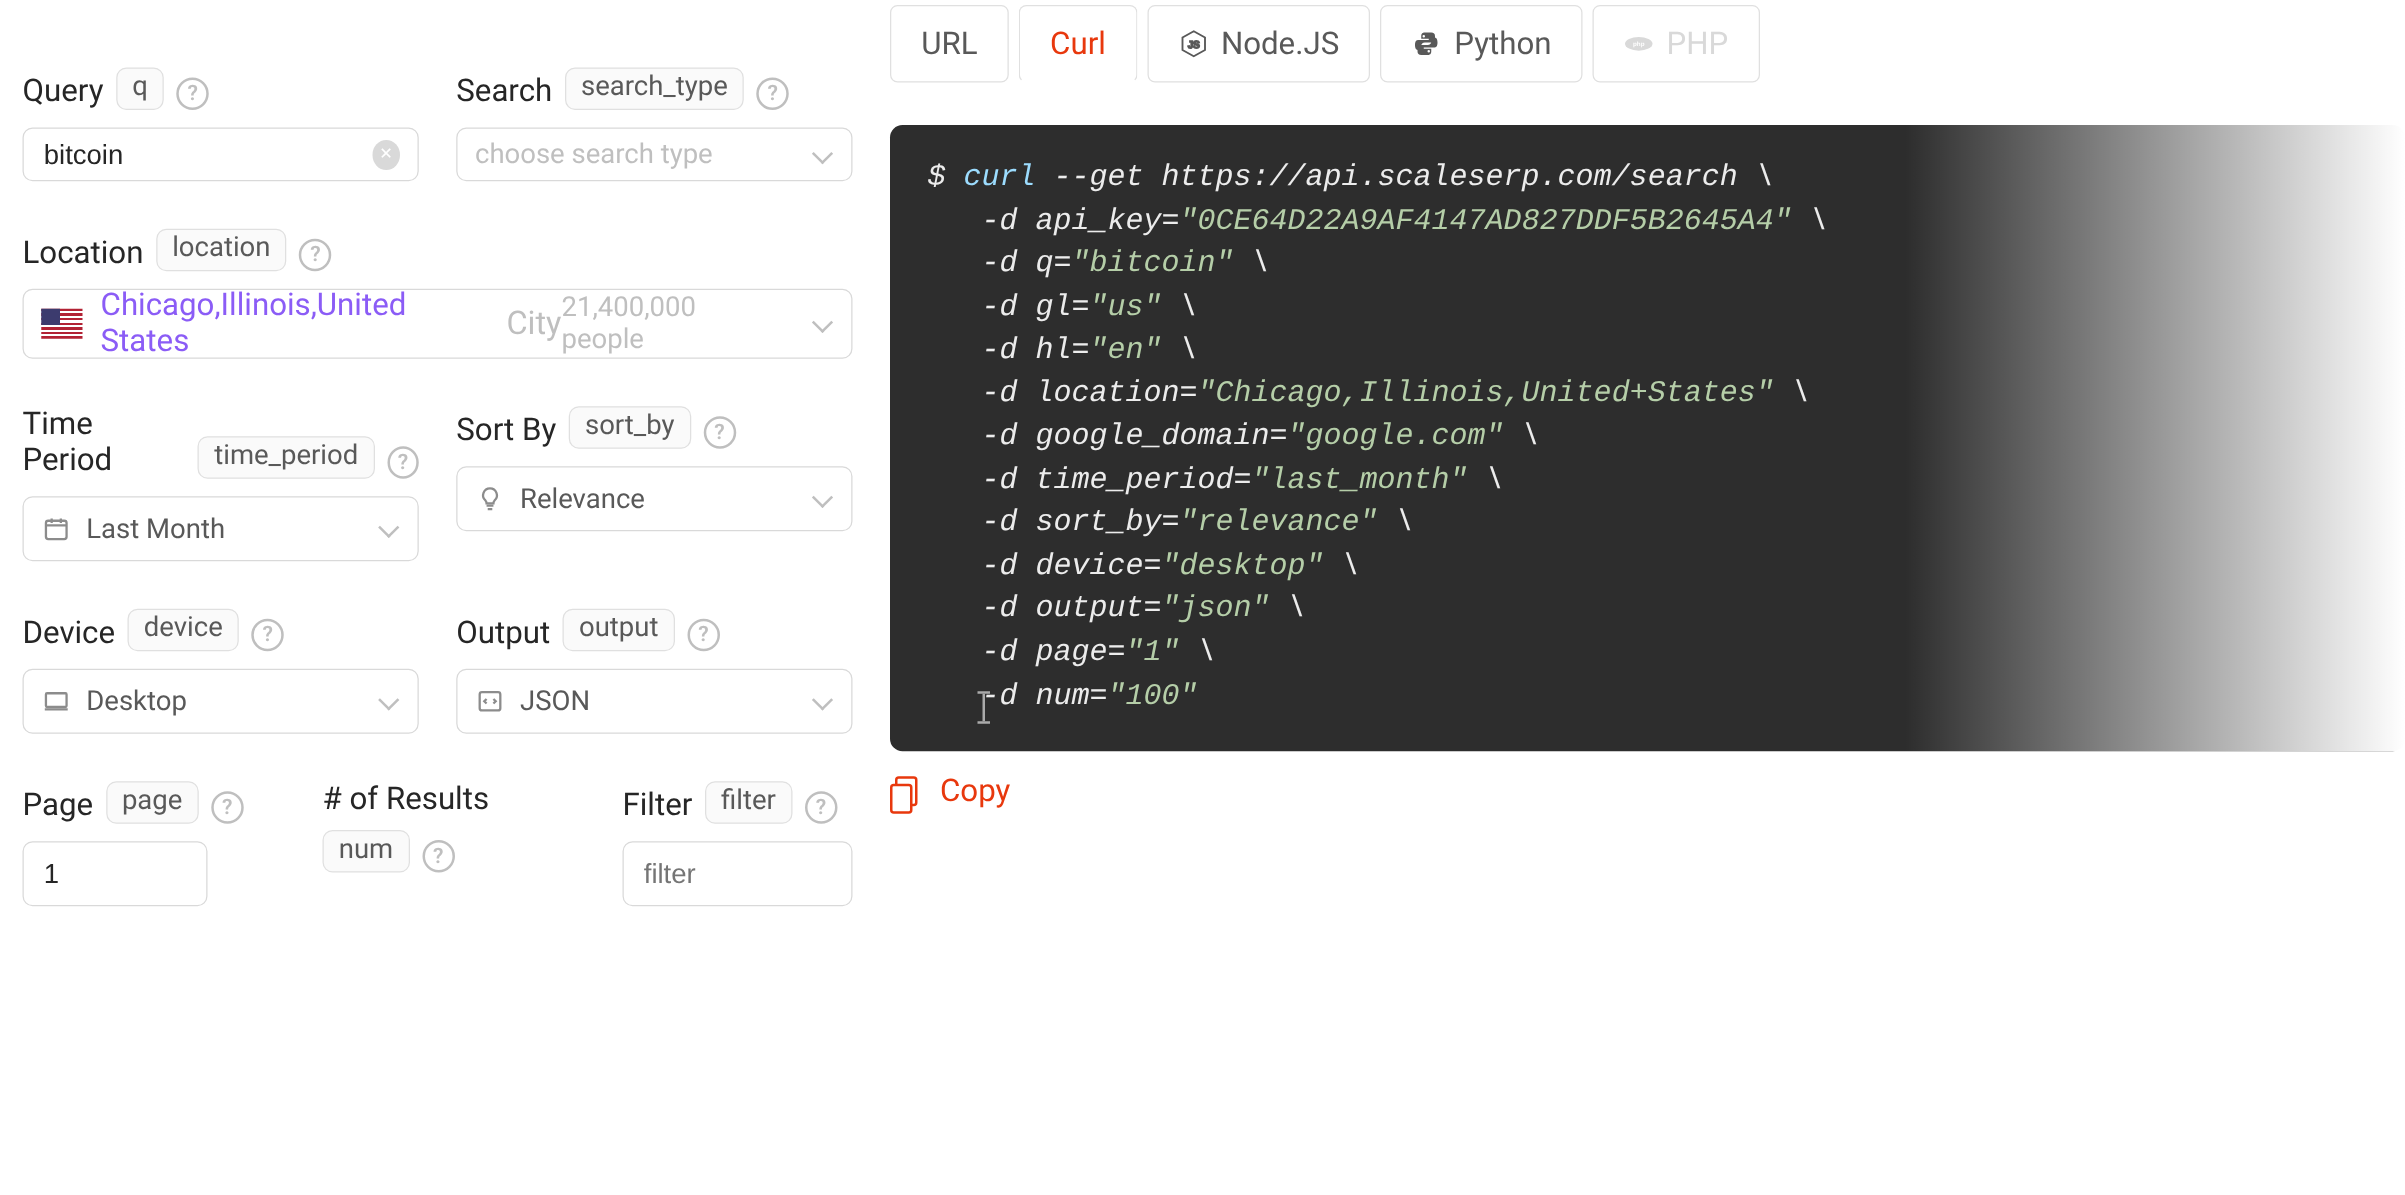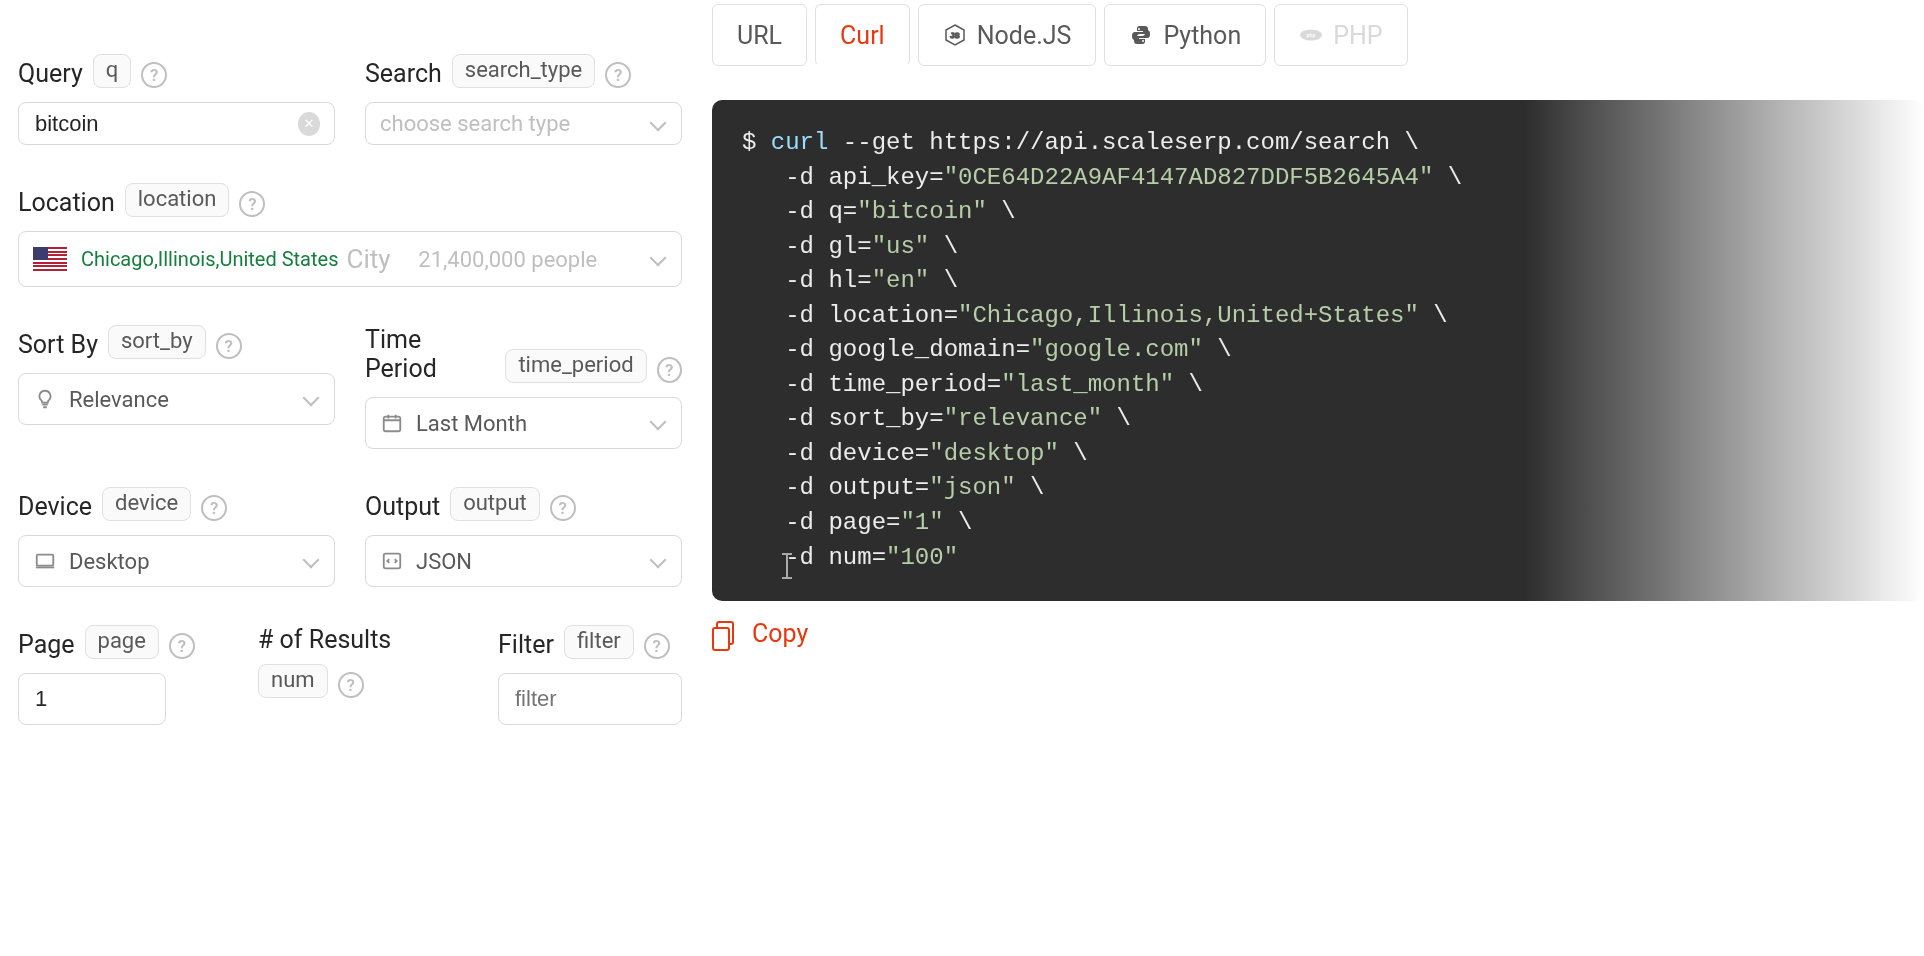--- a/index.html
+++ b/index.html
@@ -76,40 +76,40 @@
   .loc-control .flag {
     width:34px; height:24px; margin-right:14px; position:relative; display:inline-block;
     background: linear-gradient(to bottom,
       #b22234 0 7.7%, #fff 7.7% 15.4%, #b22234 15.4% 23.1%, #fff 23.1% 30.8%,
       #b22234 30.8% 38.5%, #fff 38.5% 46.2%, #b22234 46.2% 53.9%, #fff 53.9% 61.6%,
       #b22234 61.6% 69.3%, #fff 69.3% 77%, #b22234 77% 84.7%, #fff 84.7% 92.4%, #b22234 92.4% 100%);
   }
   .loc-control .flag::before {
     content:""; position:absolute; left:0; top:0; width:45%; height:54%; background:#3c3b6e;
   }
-  .loc-control .name { font-size:20px; color:#15803d; }
+  .loc-control .name { font-size:25px; color:#8b5cf6; }
   .loc-control .type { color:#bfbfbf; font-size:26px; margin-left:8px; }
   .loc-control .pop  { color:#bfbfbf; font-size:22px; margin-left:auto; margin-right:24px; }
 
   
   .page-input { width: 148px; }
 
   
   .tabs { display:flex; gap:8px; padding-right:40px; }
   .tab {
     height:62px; padding:0 24px; border:1px solid #e0e0e0;
     border-radius:6px; display:flex; align-items:center; gap:10px;
     font-size:25px; color:#595959; background:#fff; cursor:pointer;
   }
   .tab.active { color:#e8380d; border-bottom-color:#fff; background:#fff; position:relative; z-index:2;}
   .tab.php { color:#d9d9d9; }
   .tab .ic { width:24px; height:24px; display:inline-flex; align-items:center; justify-content:center;}
   .ic-node svg, .ic-py svg, .ic-php svg { width:24px; height:24px; }
 
-  .code-wrap { margin-top:34px; position:relative; width: 100%; }
+  .code-wrap { margin-top:34px; position:relative; width: 100%; font-style: italic; }
   .code-box {
     background:#2d2d2d; color:#ececec; border-radius:10px;
     padding: 26px 30px 26px 30px;
     font-family: "SFMono-Regular", Consolas, "Liberation Mono", Menlo, monospace;
     font-size: 24px; line-height:1.44;
     white-space: pre; overflow:hidden; position:relative;
   }
   .fade {
     position:absolute; right:0; top:0; bottom:0; width:400px;
     background: linear-gradient(to right, rgba(255,255,255,0) 0%, #ffffff 100%);
@@ -187,51 +187,51 @@
           <span class="flag"></span>
           <span class="name">Chicago,Illinois,United States</span>
           <span class="type">City</span>
           <span class="pop">21,400,000 people</span>
           <span class="chev"></span>
         </div>
       </div>
     </div>
 
     <div class="row">
+      <div class="col">
+        <div class="field-label">
+          <span class="txt">Time Period</span>
+          <span class="pill">time_period</span>
+          <span class="help-icon"></span>
+        </div>
+        <div class="control">
+          <span class="icon-slot">
+            <svg viewBox="0 0 24 24" width="22" height="22" fill="none" stroke="currentColor" stroke-width="2">
+                <rect x="3" y="5" width="18" height="16" rx="2"></rect>
+                <path d="M3 9h18M8 3v4M16 3v4"></path>
+              </svg>
+          </span>
+          <span>Last Month</span>
+          <span class="chev"></span>
+        </div>
+      </div>
       <div class="col">
         <div class="field-label">
           <span class="txt">Sort By</span>
           <span class="pill">sort_by</span>
           <span class="help-icon"></span>
         </div>
         <div class="control">
           <span class="icon-slot">
             <svg viewBox="0 0 24 24" width="22" height="22" fill="none" stroke="currentColor" stroke-width="2">
                 <path d="M9 18h6M10 21h4"></path>
                 <path d="M12 3a6 6 0 0 0-4 10.5c.7.7 1 1.6 1 2.5h6c0-.9.3-1.8 1-2.5A6 6 0 0 0 12 3z"></path>
               </svg>
           </span>
           <span>Relevance</span>
-          <span class="chev"></span>
-        </div>
-      </div>
-      <div class="col">
-        <div class="field-label">
-          <span class="txt">Time Period</span>
-          <span class="pill">time_period</span>
-          <span class="help-icon"></span>
-        </div>
-        <div class="control">
-          <span class="icon-slot">
-            <svg viewBox="0 0 24 24" width="22" height="22" fill="none" stroke="currentColor" stroke-width="2">
-                <rect x="3" y="5" width="18" height="16" rx="2"></rect>
-                <path d="M3 9h18M8 3v4M16 3v4"></path>
-              </svg>
-          </span>
-          <span>Last Month</span>
           <span class="chev"></span>
         </div>
       </div>
     </div>
 
     <div class="row">
       <div class="col">
         <div class="field-label">
           <span class="txt">Device</span>
           <span class="pill">device</span>

